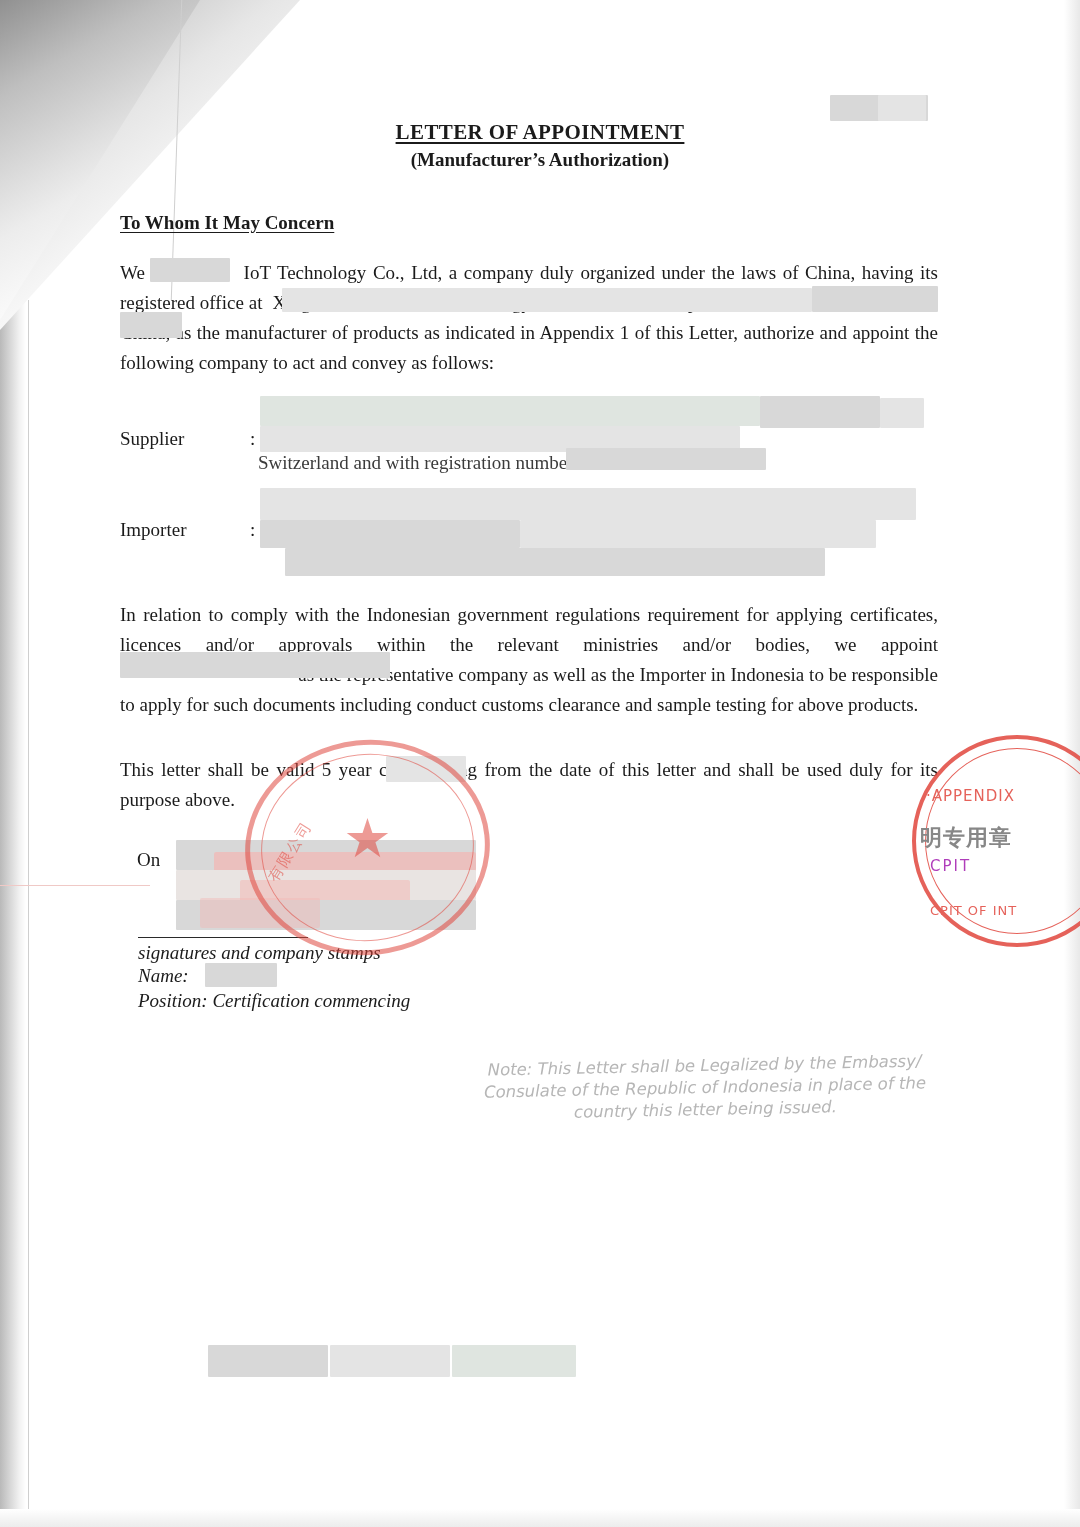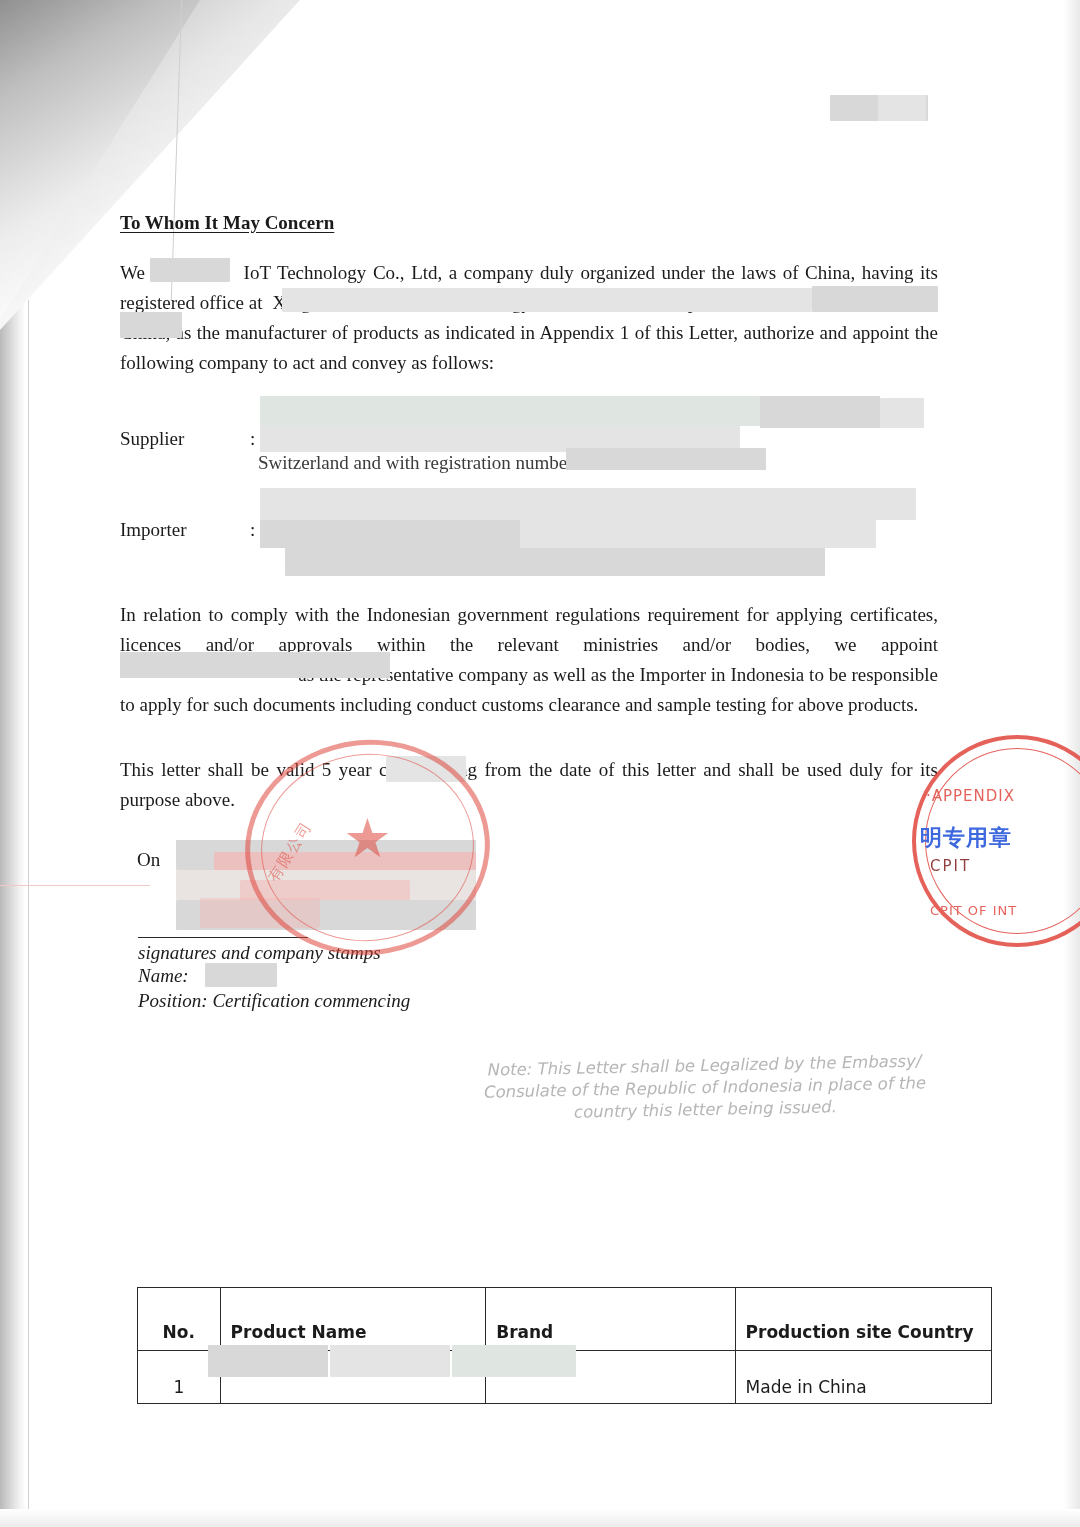--- a/index.html
+++ b/index.html
@@ -273,38 +273,38 @@
     border-radius: 50%;
   }
   #stamp-ccpit .ring2 {
     position: absolute; left: 13px; top: 13px; right: 13px; bottom: 13px;
     border: 1.5px solid #e1473e;
     border-radius: 50%;
   }
   #stamp-ccpit .cn {
     position: absolute;
     left: 8px; top: 88px;
-    color: #1d4ed8;
+    color: #737373;
     font-family: "DejaVu Sans", sans-serif;
     font-size: 22px;
     font-weight: bold;
     letter-spacing: 1px;
   }
   #stamp-ccpit .en-top {
     position: absolute;
     left: 14px; top: 52px;
     color: #e1473e;
     font-family: "DejaVu Sans", sans-serif;
     font-size: 15px;
     letter-spacing: 1px;
   }
   #stamp-ccpit .en-abbr {
     position: absolute;
     left: 18px; top: 122px;
-    color: #7f1d1d;
+    color: #a21caf;
     font-family: "DejaVu Sans", sans-serif;
     font-size: 15px;
     letter-spacing: 2px;
   }
   #stamp-ccpit .en-bottom {
     position: absolute;
     left: 18px; top: 168px;
     color: #e1473e;
     font-family: "DejaVu Sans", sans-serif;
     font-size: 13px;
@@ -329,20 +329,22 @@
   <div class="scan-shadow-bottom"></div>
   <div class="hairline" style="left:0; top:885px; width:150px;"></div>
 </div>
 
 <div id="doc">
 
   <div class="redact" style="left:830px; top:95px; width:98px; height:26px;"></div>
   <div class="redact light" style="left:878px; top:95px; width:48px; height:26px;"></div>
 
   <div class="title-block">
+    <div class="doc-title">LETTER OF APPOINTMENT</div>
+    <div class="doc-subtitle">(Manufacturer’s Authorization)</div>
   </div>
 
   <div class="to-whom">To Whom It May Concern</div>
 
   <div class="para" id="para-intro">
     <span>We&nbsp;&nbsp;&nbsp;&nbsp;&nbsp;&nbsp;&nbsp;&nbsp;&nbsp;&nbsp;&nbsp;&nbsp;&nbsp;&nbsp; IoT Technology Co., Ltd, a company duly organized under the laws of China, having its registered office at&nbsp; Xingtai&nbsp; Industrial&nbsp; Park,&nbsp; Chengyi&nbsp; Economic&nbsp; Development&nbsp; Zone&nbsp;&nbsp;&nbsp;&nbsp;&nbsp;&nbsp;&nbsp;&nbsp;&nbsp;&nbsp;&nbsp;&nbsp;&nbsp;&nbsp;&nbsp;&nbsp;&nbsp;&nbsp;&nbsp;&nbsp;&nbsp;&nbsp;&nbsp;&nbsp;&nbsp;&nbsp;&nbsp;&nbsp;&nbsp;&nbsp;&nbsp; China, as the manufacturer of products as indicated in Appendix 1 of this Letter, authorize and appoint the following company to act and convey as follows:</span>
   </div>
 
   <div class="redact" style="left:150px; top:258px; width:80px; height:24px;"></div>
   <div class="redact light" style="left:282px; top:288px; width:530px; height:24px;"></div>
@@ -386,38 +388,20 @@
 
   <div class="sign-line"></div>
   <div class="sign-meta" id="sign-caption">signatures and company stamps</div>
   <div class="sign-meta" id="sign-name">Name:</div>
   <div class="redact" style="left:205px; top:963px; width:72px; height:24px;"></div>
   <div class="sign-meta" id="sign-position">Position: Certification  commencing</div>
 
   <div class="note-block">Note: This Letter shall be Legalized by the Embassy/ Consulate of the Republic of Indonesia in place of the country this letter being issued.</div>
 
 
-  <table id="product-table">
-    <thead>
-      <tr>
-        <th class="col-no">No.</th>
-        <th class="col-name">Product Name</th>
-        <th class="col-brand">Brand</th>
-        <th class="col-site">Production site Country</th>
-      </tr>
-    </thead>
-    <tbody>
-      <tr>
-        <td class="col-no">1</td>
-        <td class="col-name"></td>
-        <td class="col-brand"></td>
-        <td class="col-site">Made in China</td>
-      </tr>
-    </tbody>
-  </table>
 
   <div class="redact" style="left:208px; top:1345px; width:120px; height:32px;"></div>
   <div class="redact light" style="left:330px; top:1345px; width:120px; height:32px;"></div>
   <div class="redact green" style="left:452px; top:1345px; width:124px; height:32px;"></div>
 
 
   <div class="stamp" id="stamp-company">
     <div class="ring"></div>
     <div class="ring2"></div>
     <div class="star">★</div>

